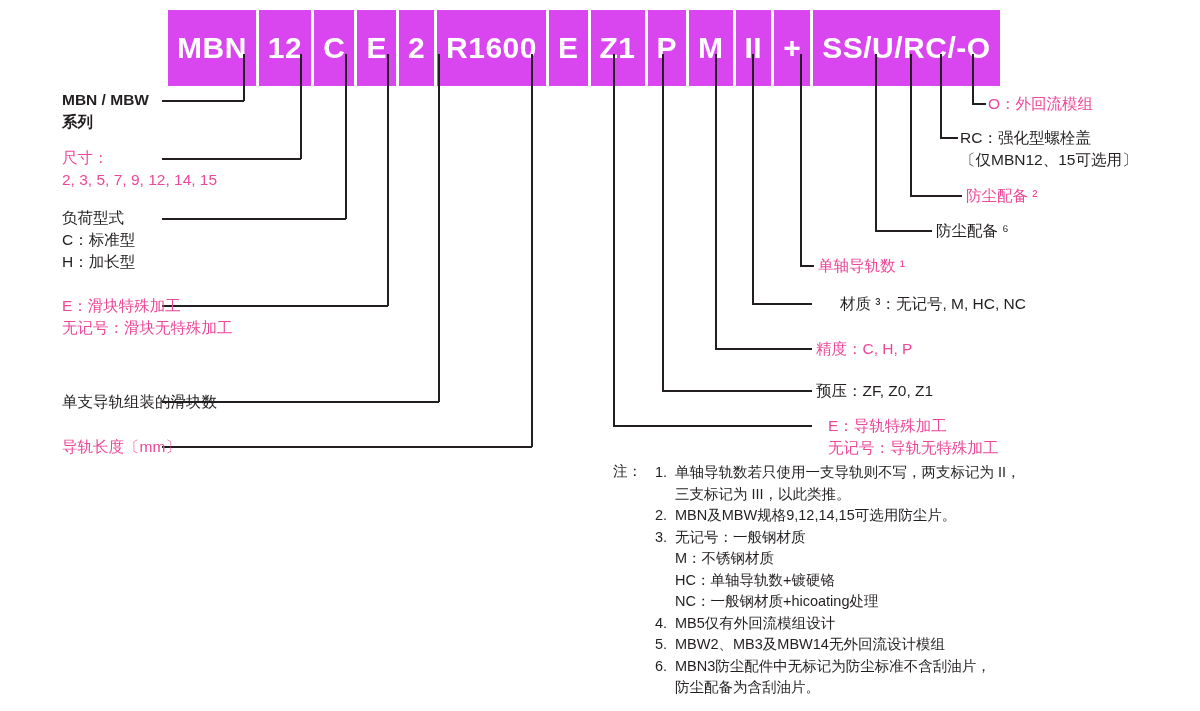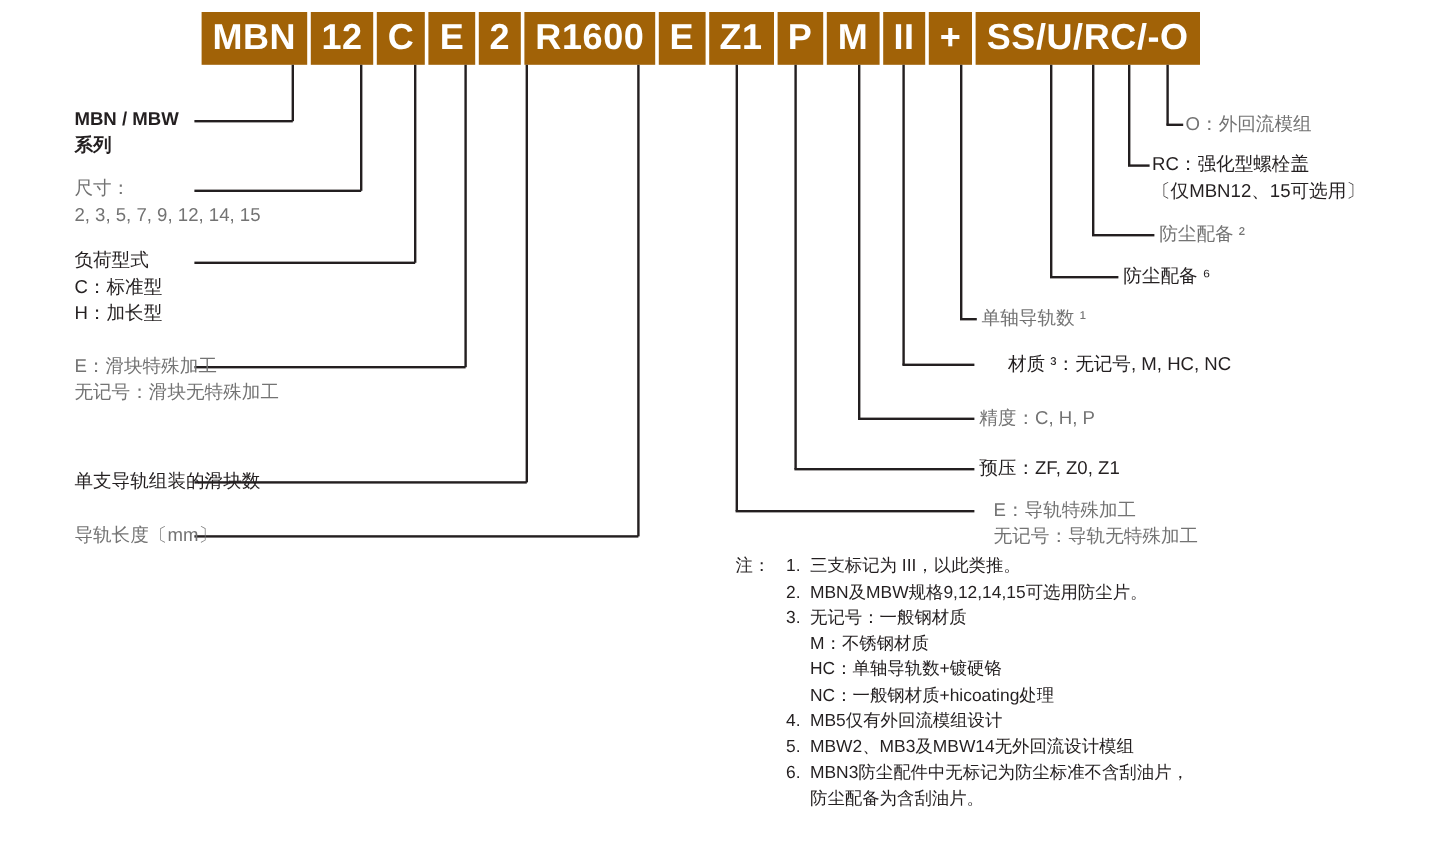--- a/index.html
+++ b/index.html
@@ -25,41 +25,41 @@
   
   .code-row {
     position: absolute;
     left: 168px;
     top: 10px;
     display: flex;
     align-items: stretch;
     gap: 3px;
   }
   .code-cell {
-    background: #a16207;
+    background: #d946ef;
     color: #ffffff;
     font-weight: bold;
     font-size: 30px;
     line-height: 44px;
     height: 44px;
-    padding: 0 9px;
+    padding: 16px 9px;
     text-align: center;
     letter-spacing: 0.5px;
     white-space: nowrap;
     font-family: "Liberation Sans", sans-serif;
   }
 
   
   .lbl {
     position: absolute;
     font-size: 15.5px;
     line-height: 22px;
     white-space: nowrap;
   }
-  .lbl.blue { color: #737373; }
+  .lbl.blue { color: #ec4899; }
   .lbl.dark { color: #231f20; }
 
   
   .ln {
     position: absolute;
     background: #231f20;
   }
   .ln.h { height: 1.5px; }
   .ln.v { width: 1.5px; }
   .notes-head {
@@ -219,20 +219,21 @@
     <div>E：导轨特殊加工</div>
     <div>无记号：导轨无特殊加工</div>
   </div>
 
   <div class="notes-head">注：</div>
   <div class="notes-list">
 
     <div class="note-item">
       <div class="note-num">1.</div>
       <div class="note-body">
+        <div>单轴导轨数若只使用一支导轨则不写，两支标记为 II，</div>
         <div>三支标记为 III，以此类推。</div>
       </div>
     </div>
 
     <div class="note-item">
       <div class="note-num">2.</div>
       <div class="note-body">
         <div>MBN及MBW规格9,12,14,15可选用防尘片。</div>
       </div>
     </div>

